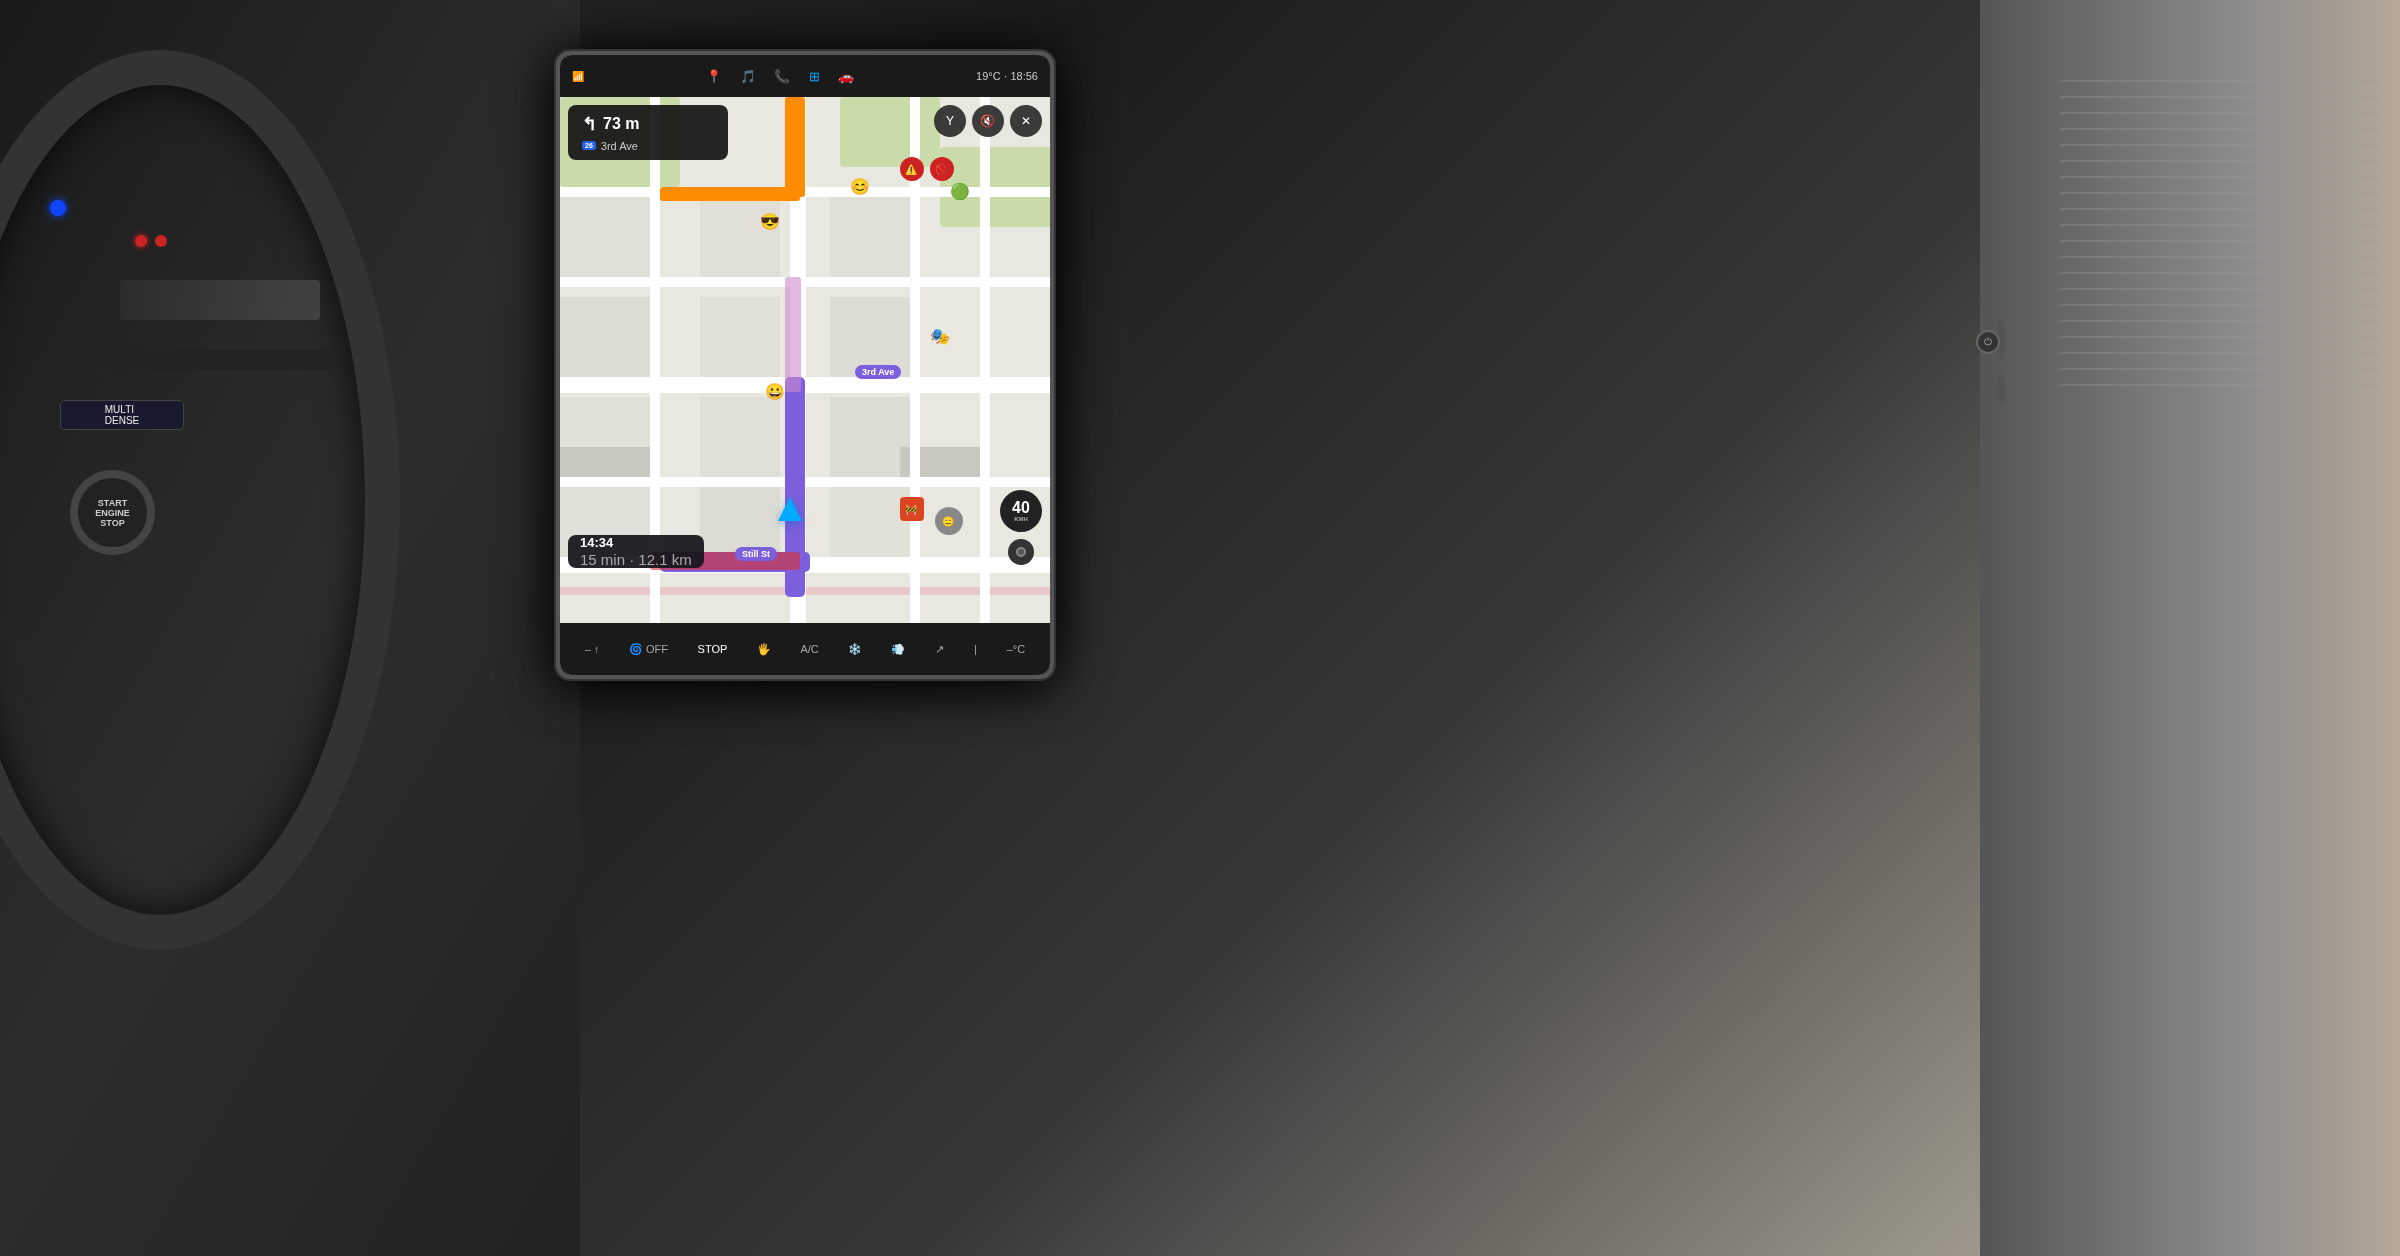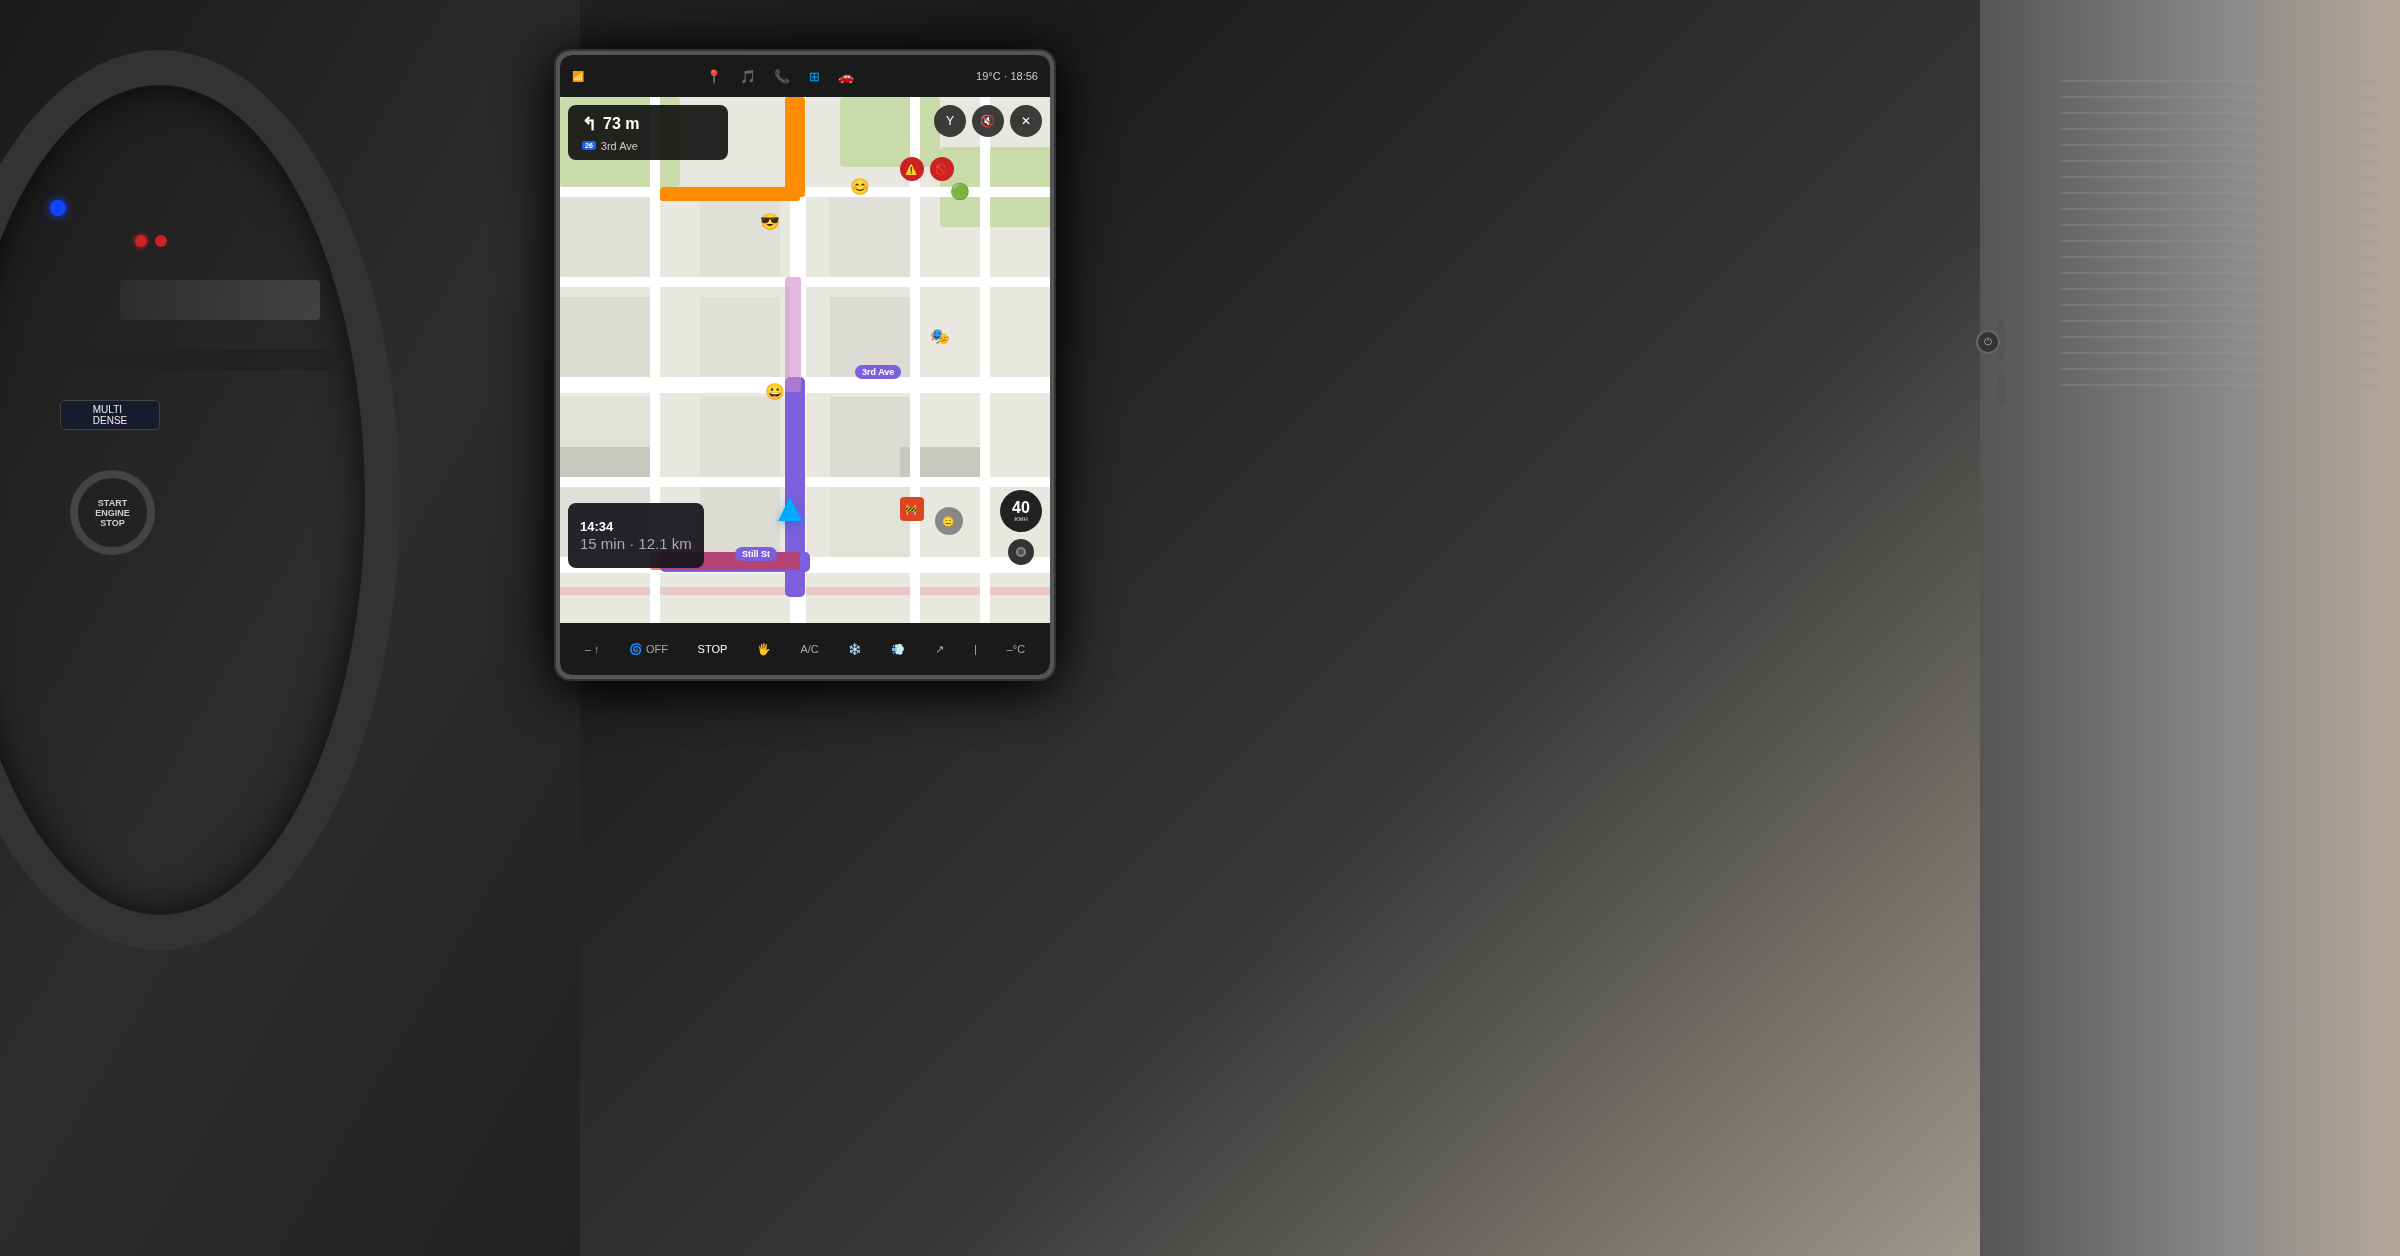--- a/index.html
+++ b/index.html
@@ -323,21 +323,21 @@
     }
 
     
     .eta-bar {
       position: absolute;
       bottom: 55px;
       left: 8px;
       background: rgba(20,20,28,0.93);
       color: white;
       border-radius: 8px;
-      padding: 16px 12px;
+      padding: 0 12px;
       z-index: 5;
       font-size: 10px;
     }
 
     .eta-time { font-size: 13px; font-weight: bold; }
     .eta-details { color: #aaa; font-size: 15px; margin-top: 1px; }
 
     
     .screen-bottom-bar {
       position: absolute;
@@ -437,21 +437,21 @@
 <body>
 
 <div class="car-interior">
 
   <div class="dashboard-left">
 
     <div class="steering-wheel-area"></div>
 
     <div style="position:absolute; left:120px; top:280px; width:200px; height:40px; background:linear-gradient(90deg,#333,#555); border-radius:4px; opacity:0.6;"></div>
     <div style="position:absolute; left:80px; top:350px; width:260px; height:20px; background:#222; border-radius:20px; opacity:0.8;"></div>
-    <div style="position:absolute; left:60px; top:400px; width:100px; height:30px; background:#1a1a2e; border-radius:5px; border:1px solid #444; display:flex; align-items:center; justify-content:center; color:#eee; font-size:10px;">MULTI<br>DENSE</div>
+    <div style="position:absolute; left:60px; top:400px; width:124px; height:30px; background:#1a1a2e; border-radius:5px; border:1px solid #444; display:flex; align-items:center; justify-content:center; color:#eee; font-size:10px;">MULTI<br>DENSE</div>
     <div style="position:absolute; left:70px; top:470px; width:85px; height:85px; border-radius:50%; border:8px solid #444; background:#222; display:flex; align-items:center; justify-content:center; color:#ccc; font-size:9px; text-align:center; font-weight:bold;">START<br>ENGINE<br>STOP</div>
 
     <div style="position:absolute; left:135px; top:235px; width:12px; height:12px; border-radius:50%; background:#cc2222; box-shadow:0 0 6px #cc2222;"></div>
     <div style="position:absolute; left:155px; top:235px; width:12px; height:12px; border-radius:50%; background:#cc2222;"></div>
     <div style="position:absolute; left:50px; top:200px; width:16px; height:16px; border-radius:50%; background:#1144ff; box-shadow:0 0 8px #1144ff;"></div>
   </div>
 
   <div class="right-panel">
 
     <div class="phys-button" style="top:320px; height:40px; right:395px;"></div>

